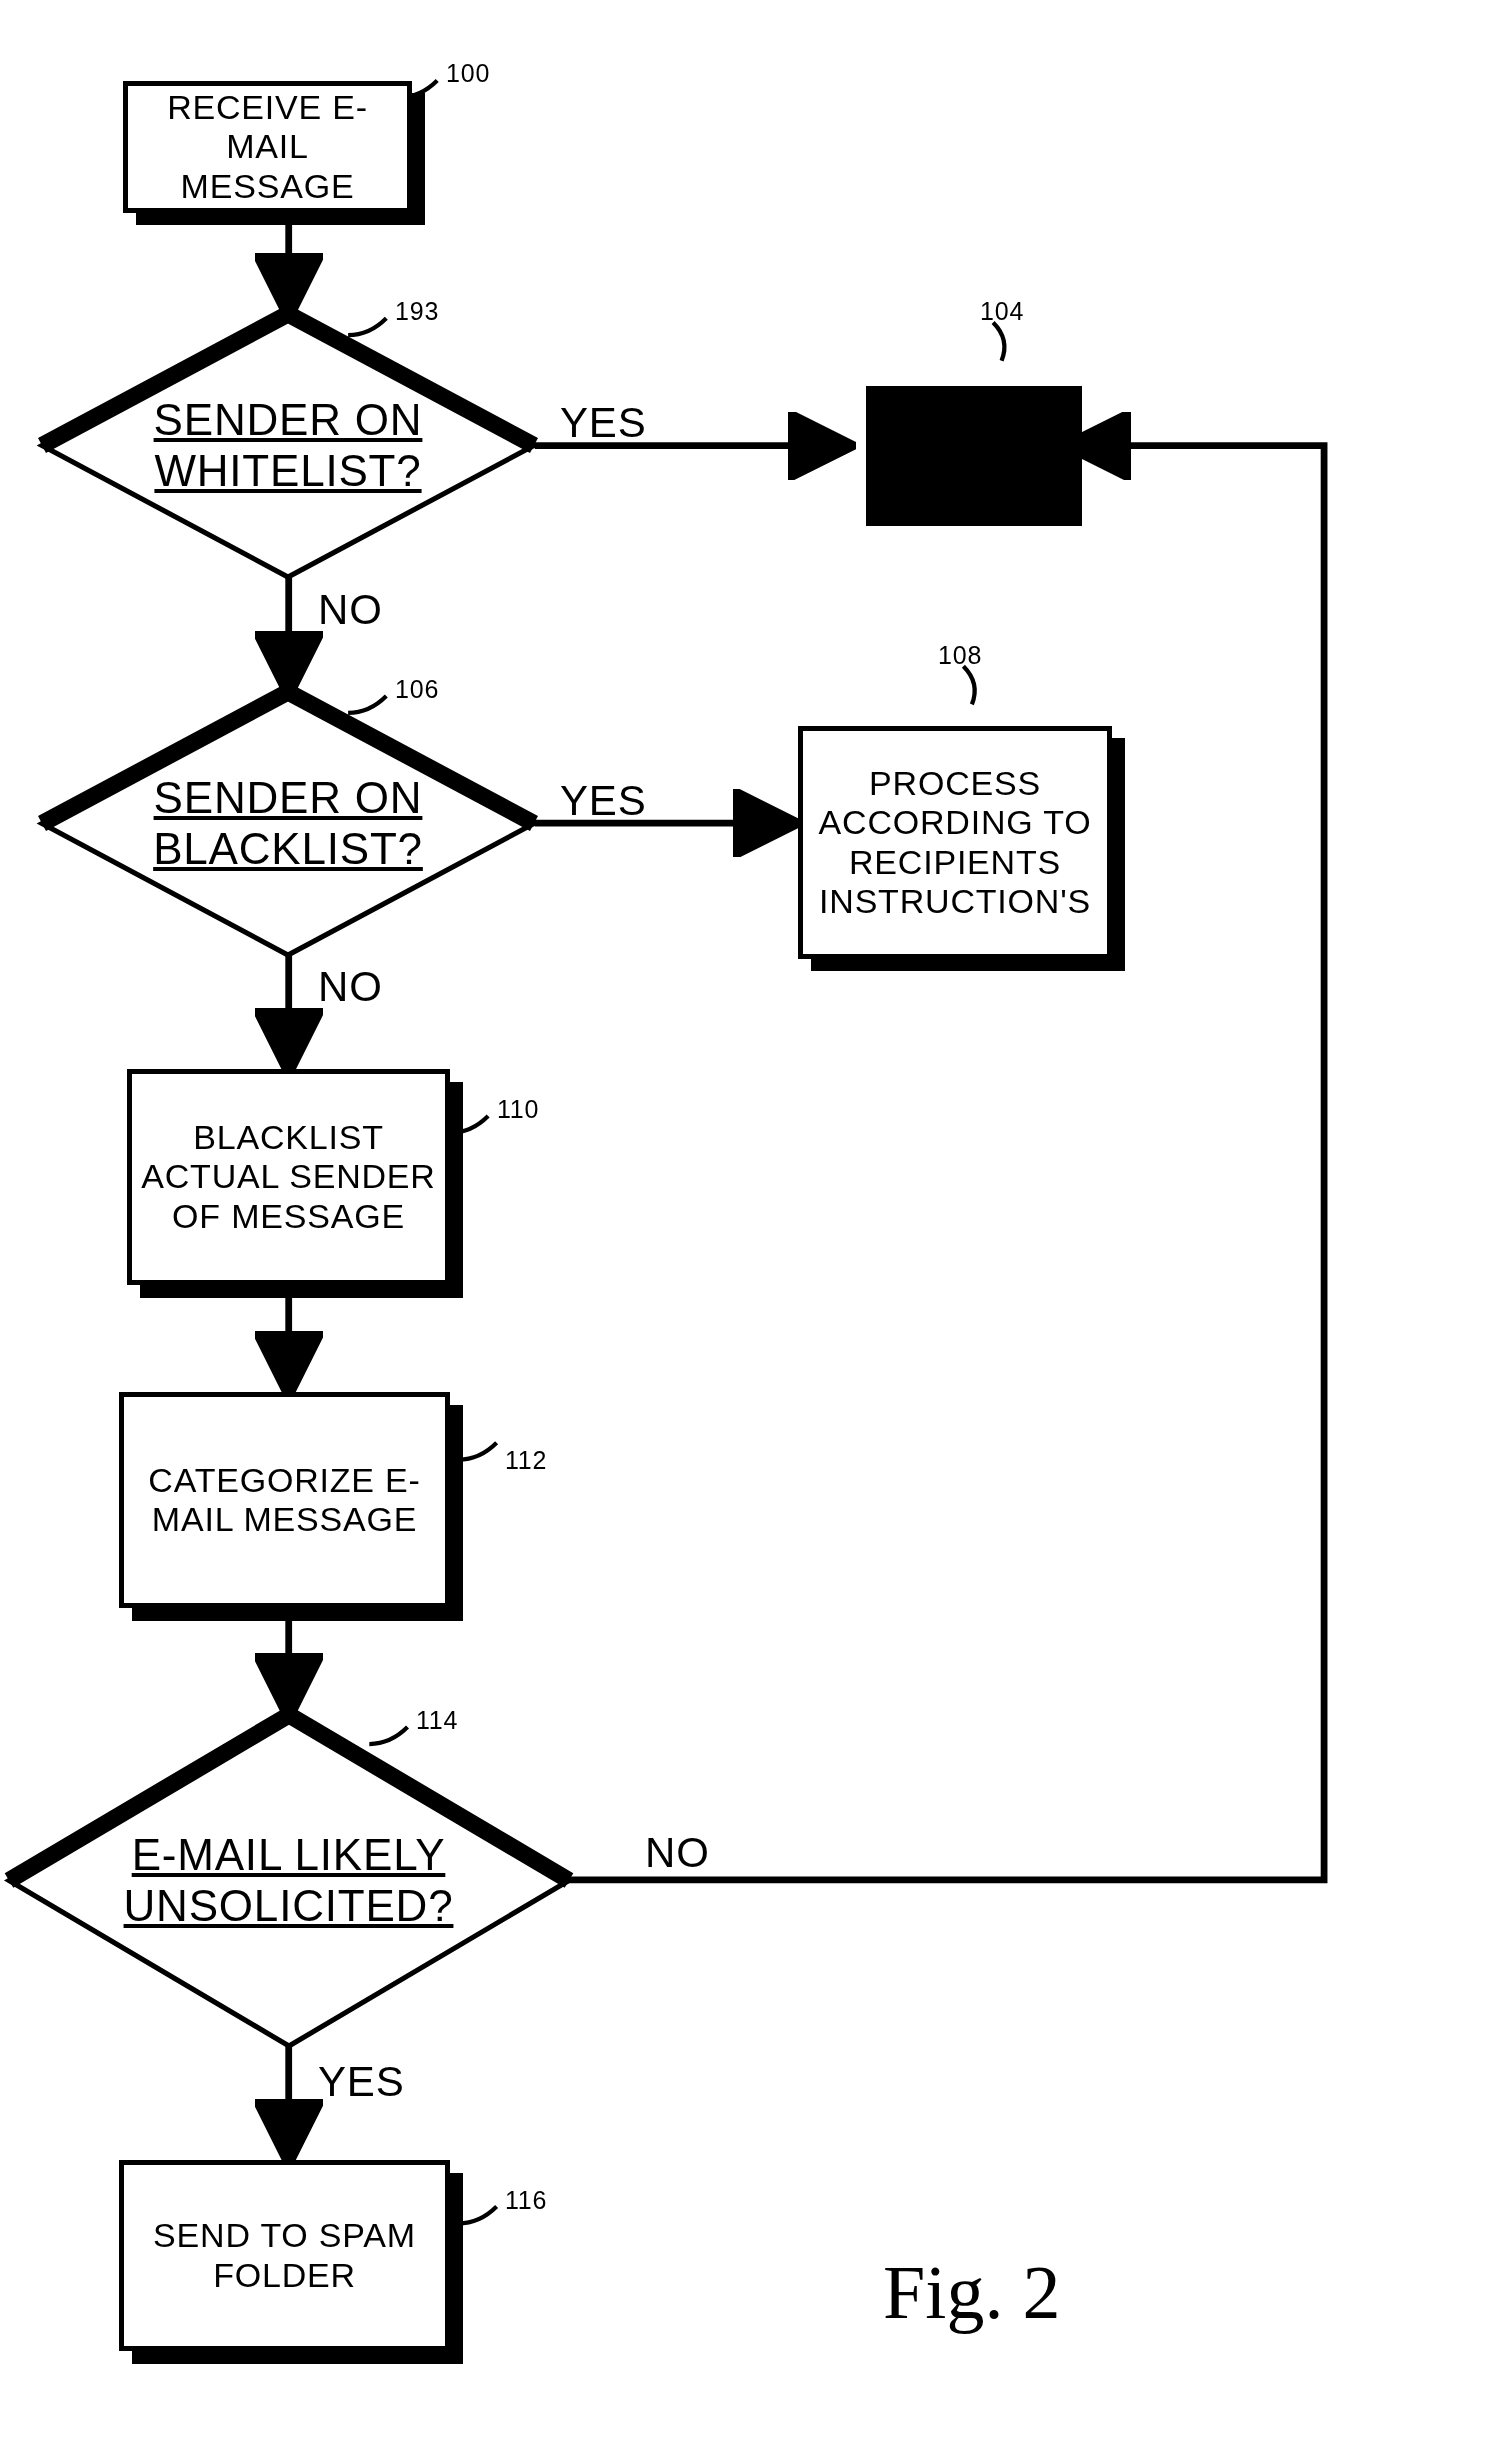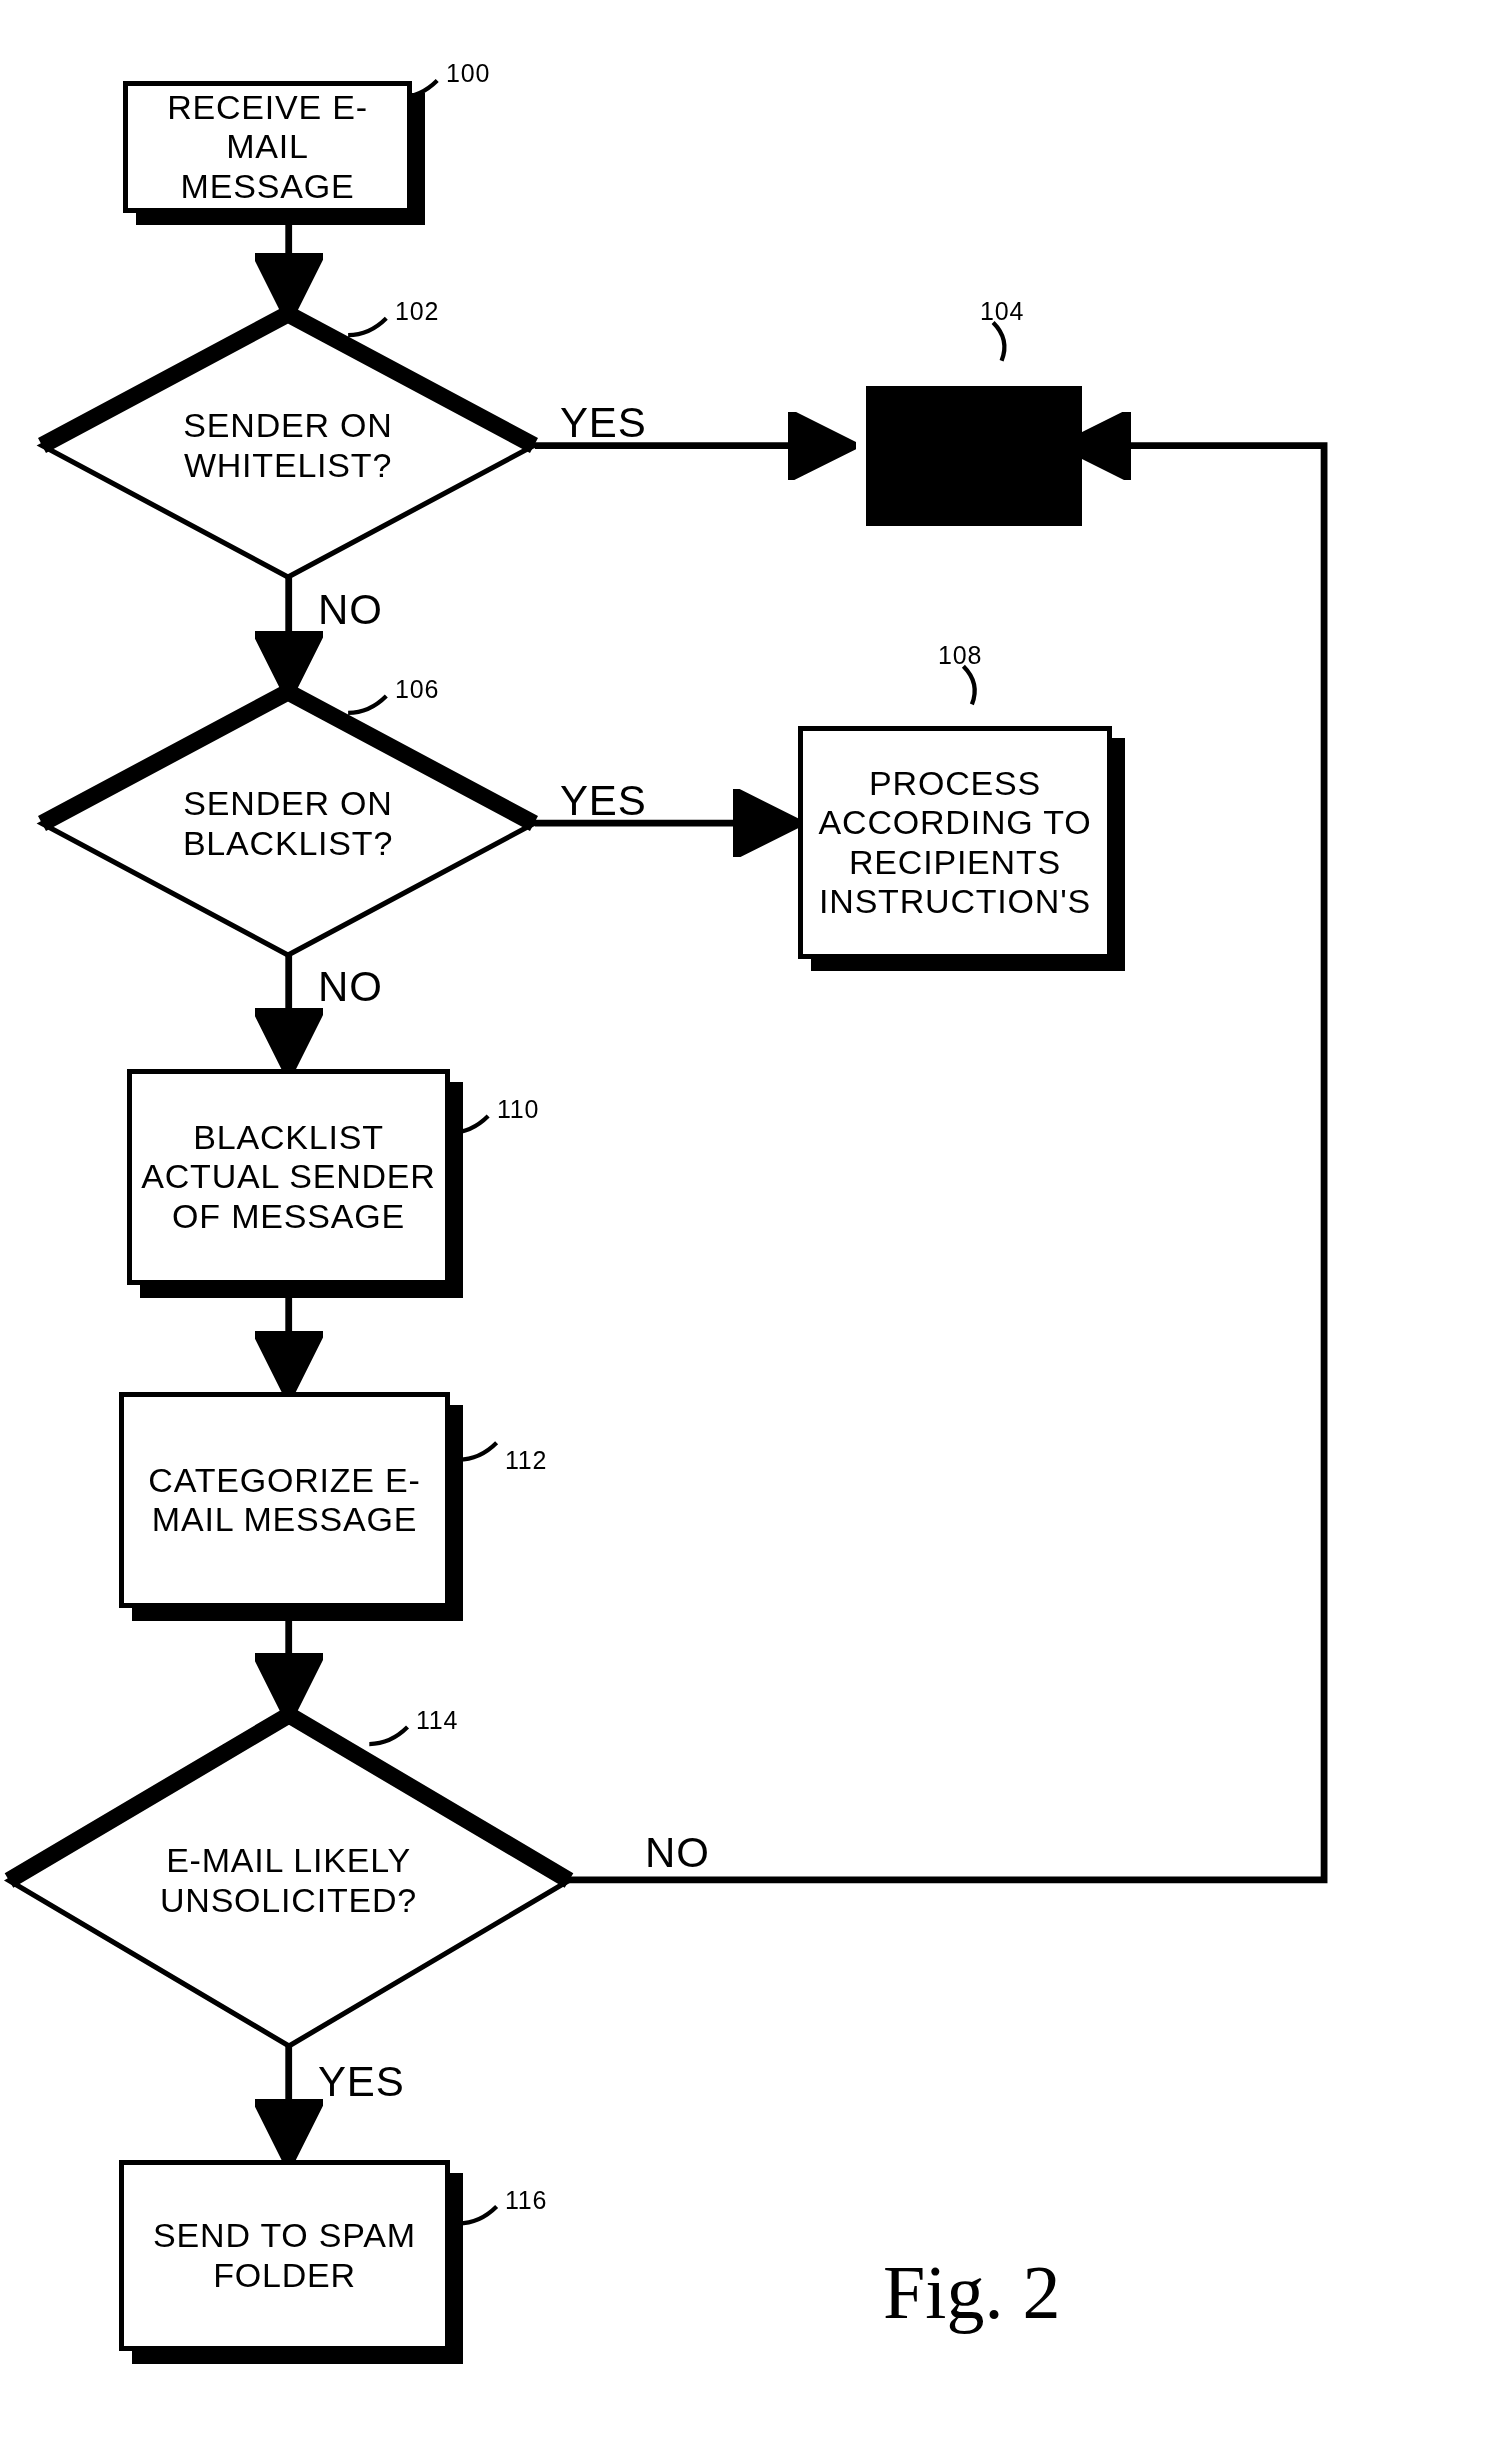--- a/index.html
+++ b/index.html
@@ -48,24 +48,25 @@
     width: 100%; height: 100%;
     overflow: visible;
   }
   .diamond .dtxt {
     position: absolute;
     left: 0; top: 0; right: 0; bottom: 0;
     display: flex;
     align-items: center;
     justify-content: center;
     text-align: center;
-    font-size: 34px;
+    font-size: 44px;
     letter-spacing: 0.8px;
     line-height: 1.15;
     padding: 0 18%;
+    text-decoration: underline;
   }
   .label {
     position: absolute;
     font-size: 42px;
     letter-spacing: 0.8px;
   }
   .refnum {
     position: absolute;
     font-size: 25px;
     letter-spacing: 0.8px;
@@ -127,21 +128,21 @@
     <div class="diamond">
       <svg viewBox="0 0 580 310" preserveAspectRatio="none">
         <polygon points="290,0 580,155 290,310 0,155" fill="#fff" stroke="#000" stroke-width="6"></polygon>
         <polyline points="0,155 290,0 580,155" fill="none" stroke="#000" stroke-width="20" stroke-linejoin="bevel"></polyline>
       </svg>
       <div class="dtxt">
           <span>SENDER ON WHITELIST?</span>
         </div>
     </div>
   </div>
-  <div class="refnum" style="left:395px;top:297px">102</div>
+  <div class="refnum" style="left:395px;top:297px">193</div>
   <div class="label" style="left:560px;top:399px">YES</div>
   <div class="label" style="left:318px;top:586px">NO</div>
 
   <div class="shadowbox" style="left:866px;top:386px;width:216px;height:140px"></div>
   <div class="refnum" style="left:980px;top:297px">104</div>
 
   <div class="node" style="left:42px;top:692px;width:492px;height:263px">
     <div class="diamond">
       <svg viewBox="0 0 580 310" preserveAspectRatio="none">
         <polygon points="290,0 580,155 290,310 0,155" fill="#fff" stroke="#000" stroke-width="6"></polygon>

